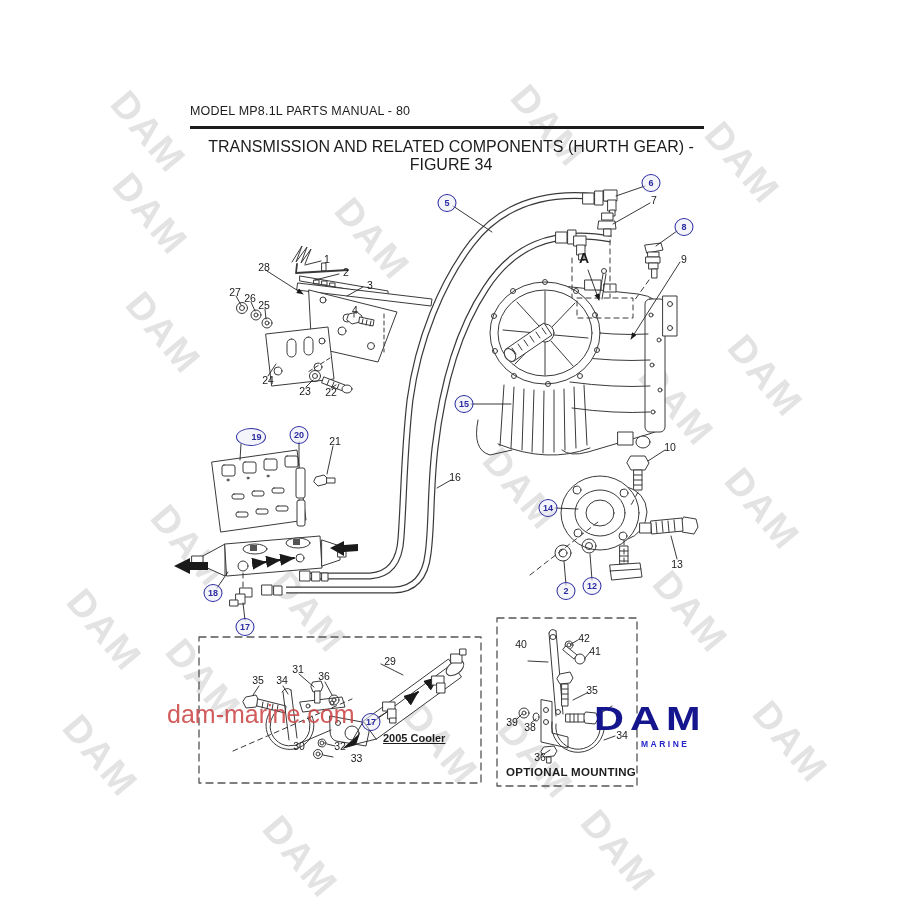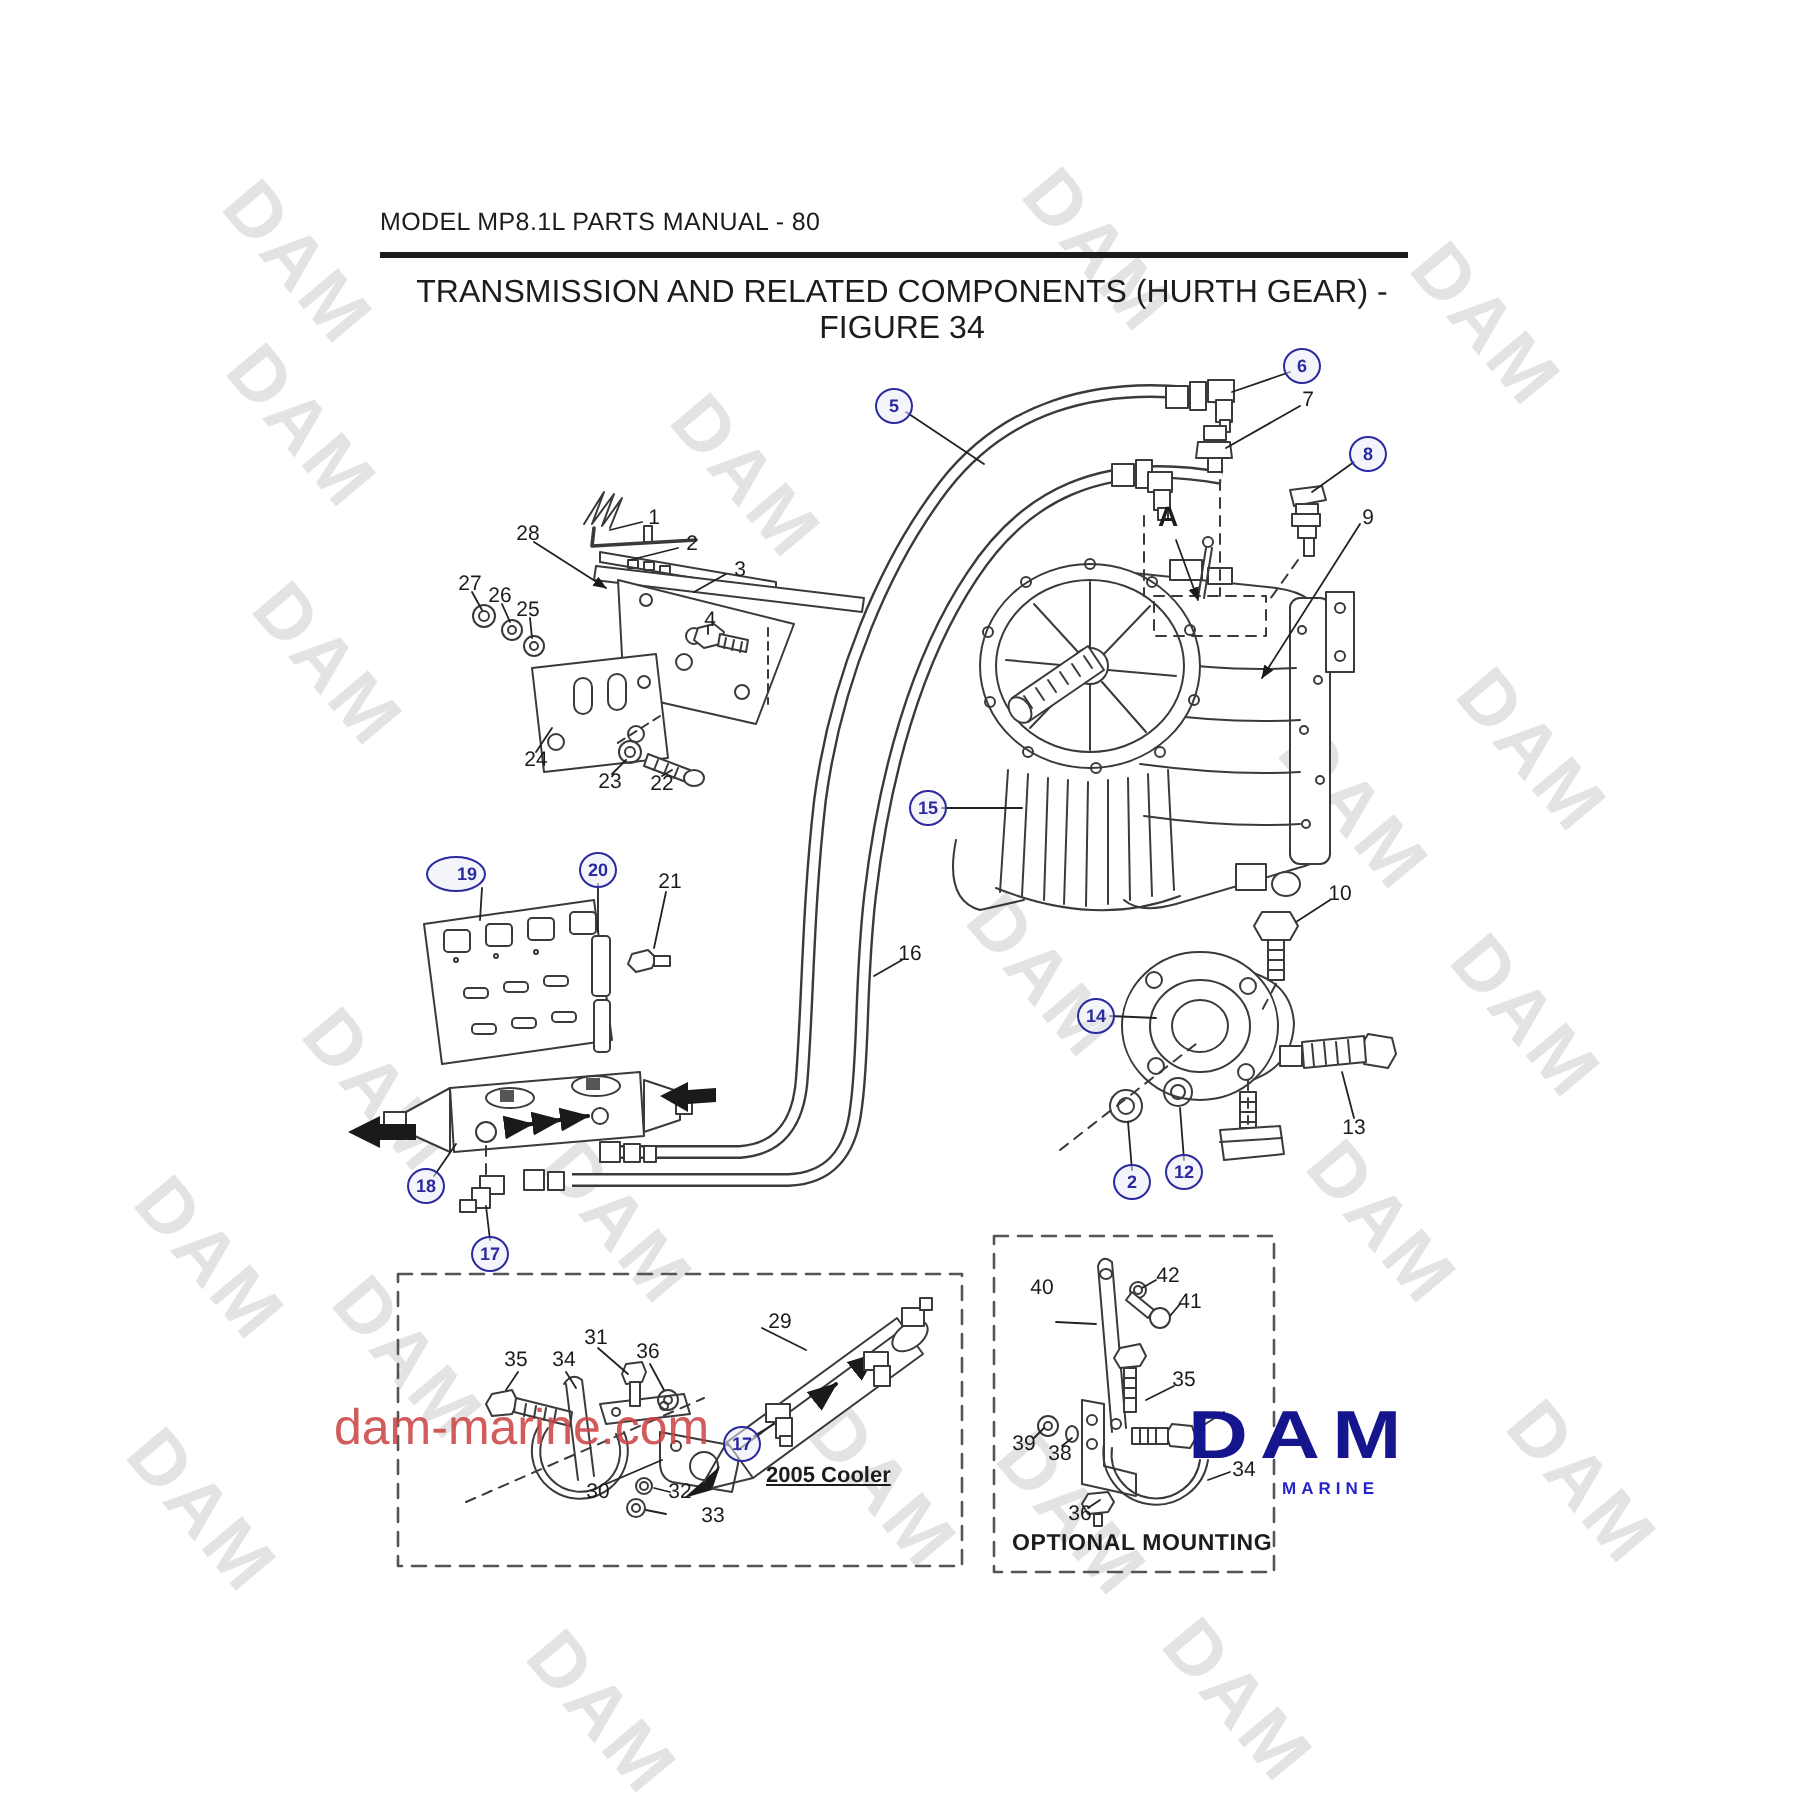--- a/index.html
+++ b/index.html
@@ -404,21 +404,21 @@
       <div class="co" style="left: 670px; top: 447px;">10</div>
       <div class="co" style="left: 677px; top: 564px;">13</div>
       <div class="co cc" style="left: 592px; top: 586px; border-color: rgb(43, 43, 160); color: rgb(43, 43, 160);">12</div>
       <div class="co cc" style="left: 566px; top: 591px; border-color: rgb(43, 43, 160); color: rgb(43, 43, 160);">2</div>
       <div class="co cc" style="left: 548px; top: 508px; border-color: rgb(43, 43, 160); color: rgb(43, 43, 160);">14</div>
       <div class="co cc" style="left: 464px; top: 404px; border-color: rgb(43, 43, 160); color: rgb(43, 43, 160);">15</div>
       <div class="co" style="left: 455px; top: 477px; text-align: center;">16</div>
       <div class="co cc" style="left: 245px; top: 627px; border-color: rgb(43, 43, 160); color: rgb(43, 43, 160);">17</div>
       <div class="co cc" style="left: 371px; top: 722px; border-color: rgb(43, 43, 160); color: rgb(43, 43, 160);">17</div>
       <div class="co cc" style="left: 213px; top: 593px; border-color: rgb(43, 43, 160); color: rgb(43, 43, 160);">18</div>
-      <div class="co cc" style="left: 228px; top: 437px; border-color: rgb(43, 43, 160); color: rgb(43, 43, 160); padding-left: 11px;">19</div>
+      <div class="co cc" style="left: 251px; top: 437px; border-color: rgb(43, 43, 160); color: rgb(43, 43, 160); padding-left: 11px;">19</div>
       <div class="co cc" style="left: 299px; top: 435px; border-color: rgb(43, 43, 160); color: rgb(43, 43, 160);">20</div>
       <div class="co" style="left: 335px; top: 441px;">21</div>
       <div class="co" style="left: 331px; top: 392px;">22</div>
       <div class="co" style="left: 305px; top: 391px;">23</div>
       <div class="co" style="left: 268px; top: 380px;">24</div>
       <div class="co" style="left: 264px; top: 305px;">25</div>
       <div class="co" style="left: 250px; top: 298px;">26</div>
       <div class="co" style="left: 235px; top: 292px;">27</div>
       <div class="co" style="left: 264px; top: 267px;">28</div>
       <div class="co" style="left: 390px; top: 661px;">29</div>

